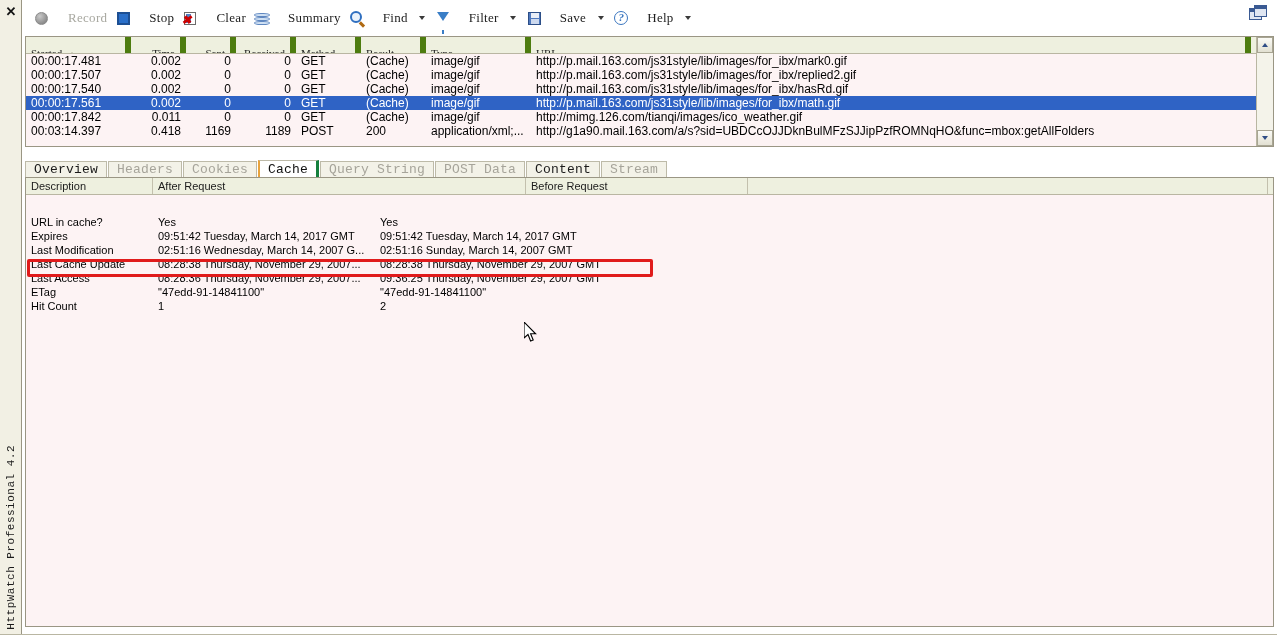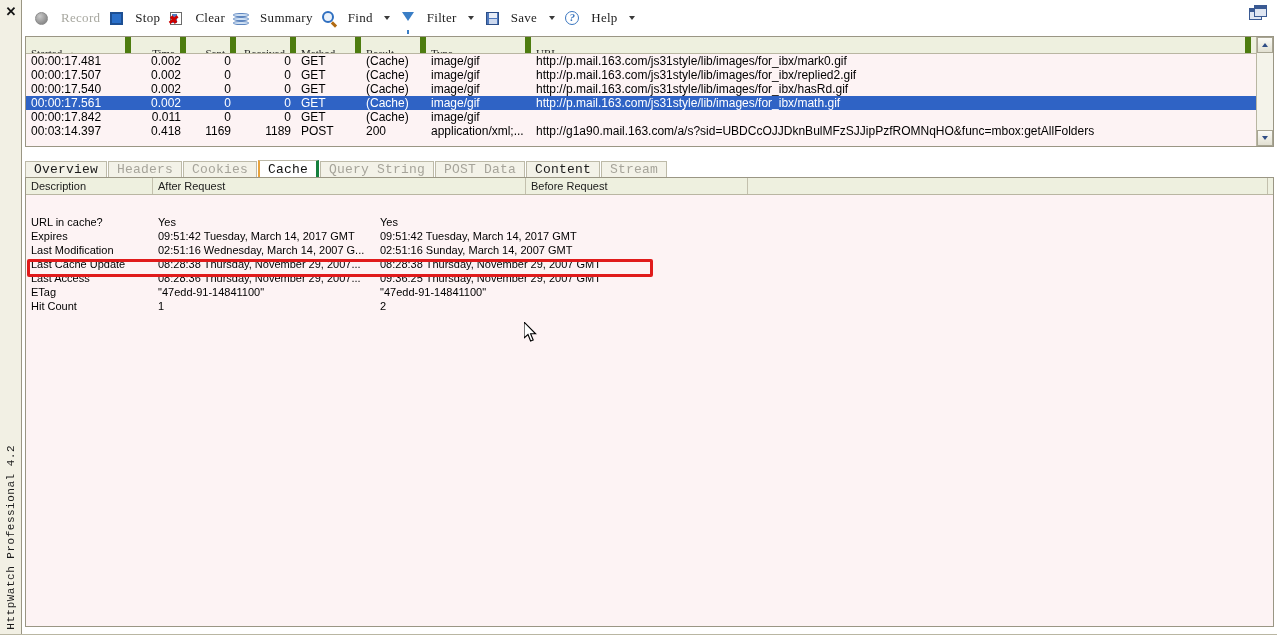--- a/index.html
+++ b/index.html
@@ -82,21 +82,21 @@
     height: 24px;
     padding: 0 4px 0 2px;
     margin-right: 2px;
     cursor: pointer;
     white-space: nowrap;
   }
   .tb-btn .tb-label {
     font-family: "Liberation Serif", serif;
     font-size: 13px;
     color: #1d1d1d;
-    margin-left: 10px;
+    margin-left: 17px;
     letter-spacing: 0.3px;
   }
   .tb-btn.disabled .tb-label { color: #a8a8a0; }
   .tb-ico {
     width: 17px; height: 17px;
     position: relative;
     flex: 0 0 17px;
   }
   .tb-caret {
     width: 13px; height: 20px;
@@ -593,20 +593,21 @@
           <div class="gcell" style="width: 720px;">http://p.mail.163.com/js31style/lib/images/for_ibx/math.gif</div>
         </div>
         <div class="grow">
           <div class="gcell" style="width: 105px;">00:00:17.842</div>
           <div class="gcell num" style="width: 55px;">0.011</div>
           <div class="gcell num" style="width: 50px;">0</div>
           <div class="gcell num" style="width: 60px;">0</div>
           <div class="gcell" style="width: 65px;">GET</div>
           <div class="gcell" style="width: 65px;">(Cache)</div>
           <div class="gcell" style="width: 105px;">image/gif</div>
+          <div class="gcell" style="width: 720px;">http://mimg.126.com/tianqi/images/ico_weather.gif</div>
         </div>
         <div class="grow">
           <div class="gcell" style="width: 105px;">00:03:14.397</div>
           <div class="gcell num" style="width: 55px;">0.418</div>
           <div class="gcell num" style="width: 50px;">1169</div>
           <div class="gcell num" style="width: 60px;">1189</div>
           <div class="gcell" style="width: 65px;">POST</div>
           <div class="gcell" style="width: 65px;">200</div>
           <div class="gcell" style="width: 105px;">application/xml;...</div>
           <div class="gcell" style="width: 720px;">http://g1a90.mail.163.com/a/s?sid=UBDCcOJJDknBulMFzSJJipPzfROMNqHO&amp;func=mbox:getAllFolders</div>

